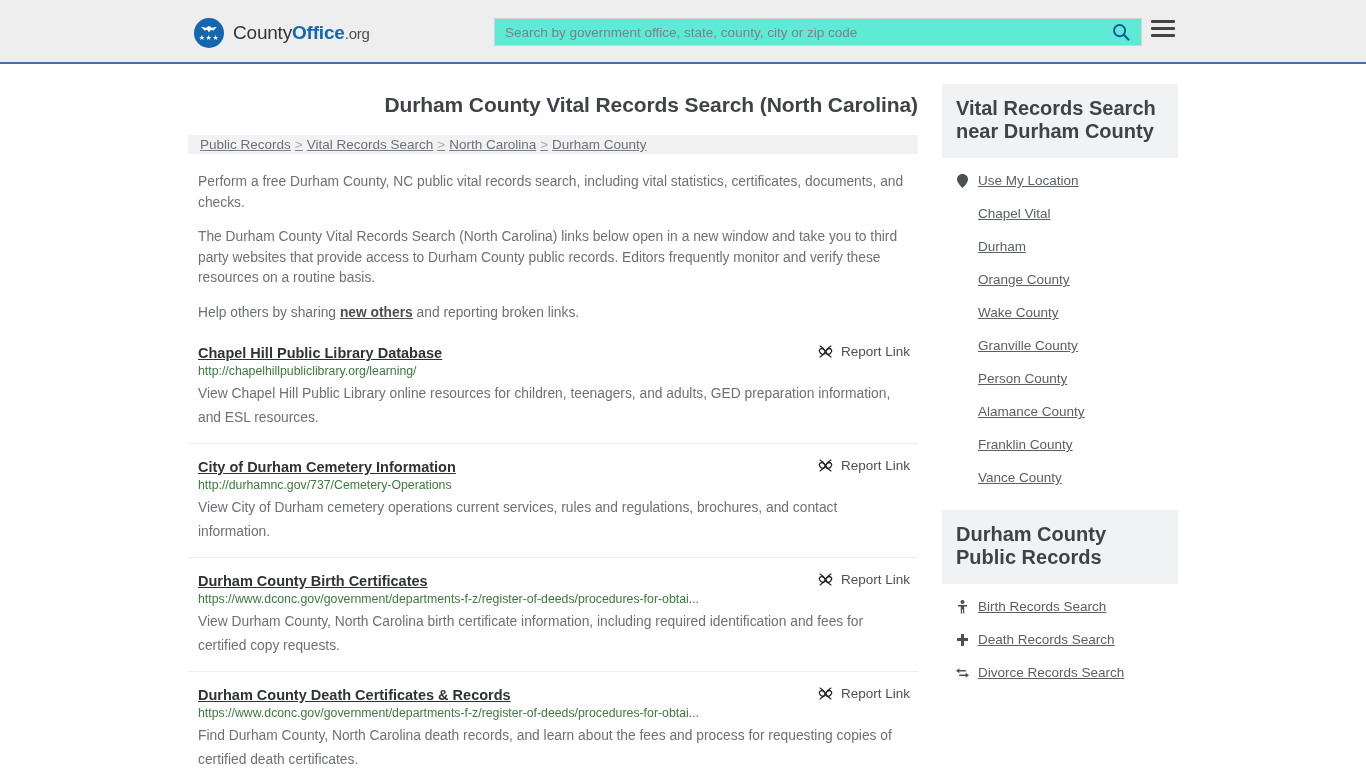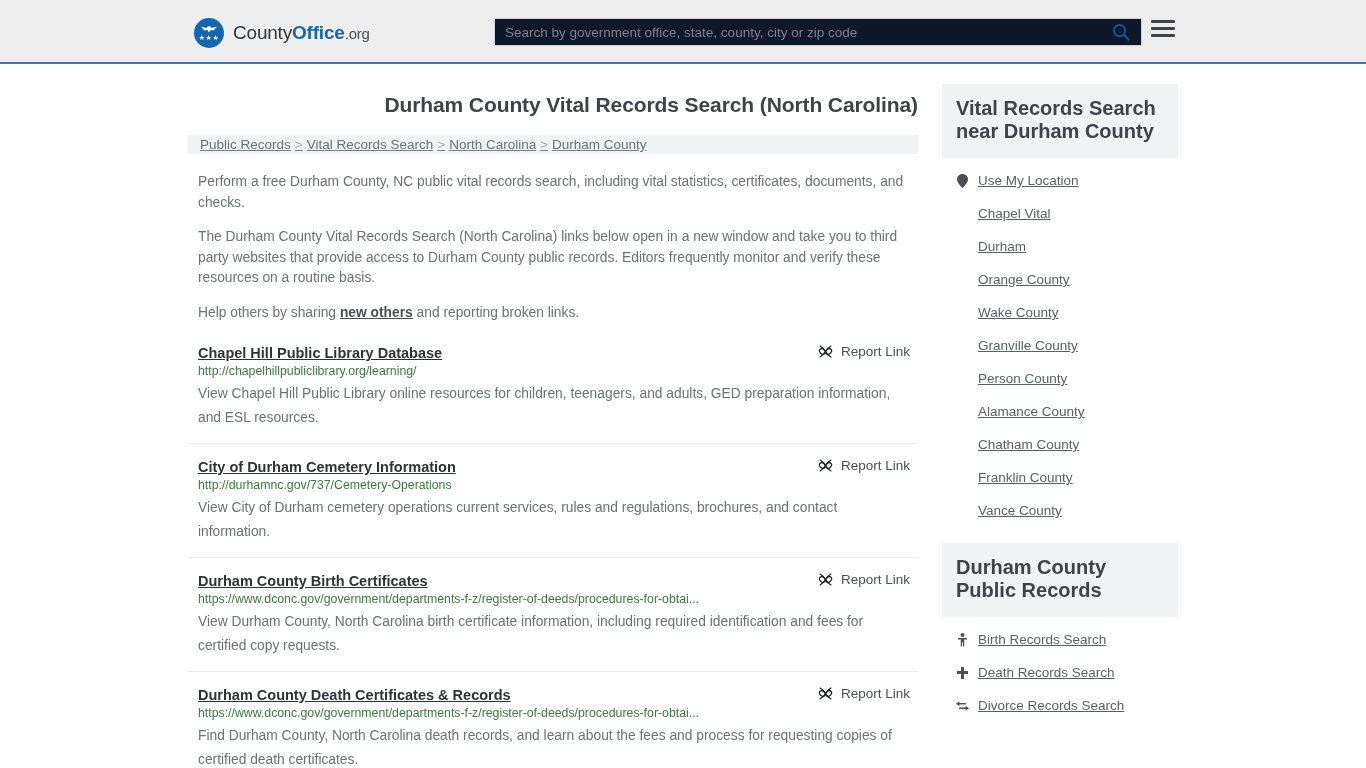--- a/index.html
+++ b/index.html
@@ -65,21 +65,21 @@
   .brand-text .tld { font-size: 15px; color: #4a4f53; }
 
   .search-wrap {
     position: absolute;
     left: 494px;
     top: 18px;
     width: 648px;
     height: 28px;
     display: flex;
     align-items: center;
-    background: #0f172a;
+    background: #5eead4;
     border: 1px solid #cfd3d6;
   }
   .search-input {
     flex: 1 1 auto;
     border: 0;
     outline: none;
     height: 26px;
     padding: 0 10px;
     font-size: 13.5px;
     color: #6d7276;
@@ -398,24 +398,20 @@
           <div class="side-item">
             <span class="side-icon"></span>
             <a href="#">Person County</a>
           </div>
           <div class="side-item">
             <span class="side-icon"></span>
             <a href="#">Alamance County</a>
           </div>
           <div class="side-item">
             <span class="side-icon"></span>
-            <a href="#">Chatham County</a>
-          </div>
-          <div class="side-item">
-            <span class="side-icon"></span>
             <a href="#">Franklin County</a>
           </div>
           <div class="side-item">
             <span class="side-icon"></span>
             <a href="#">Vance County</a>
           </div>
         </div>
 
       <div class="side-gap"></div>
 

